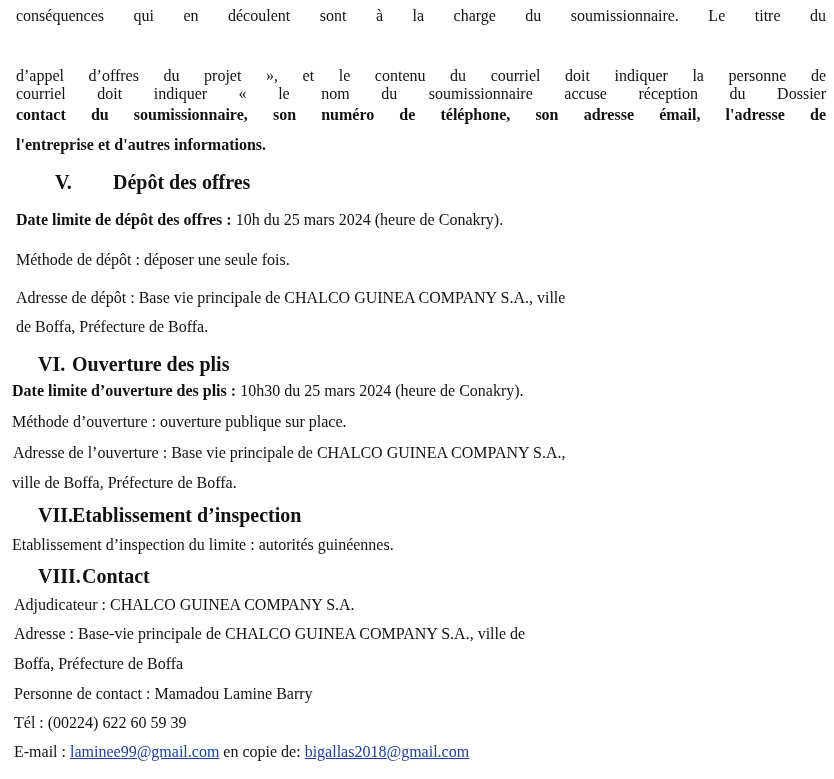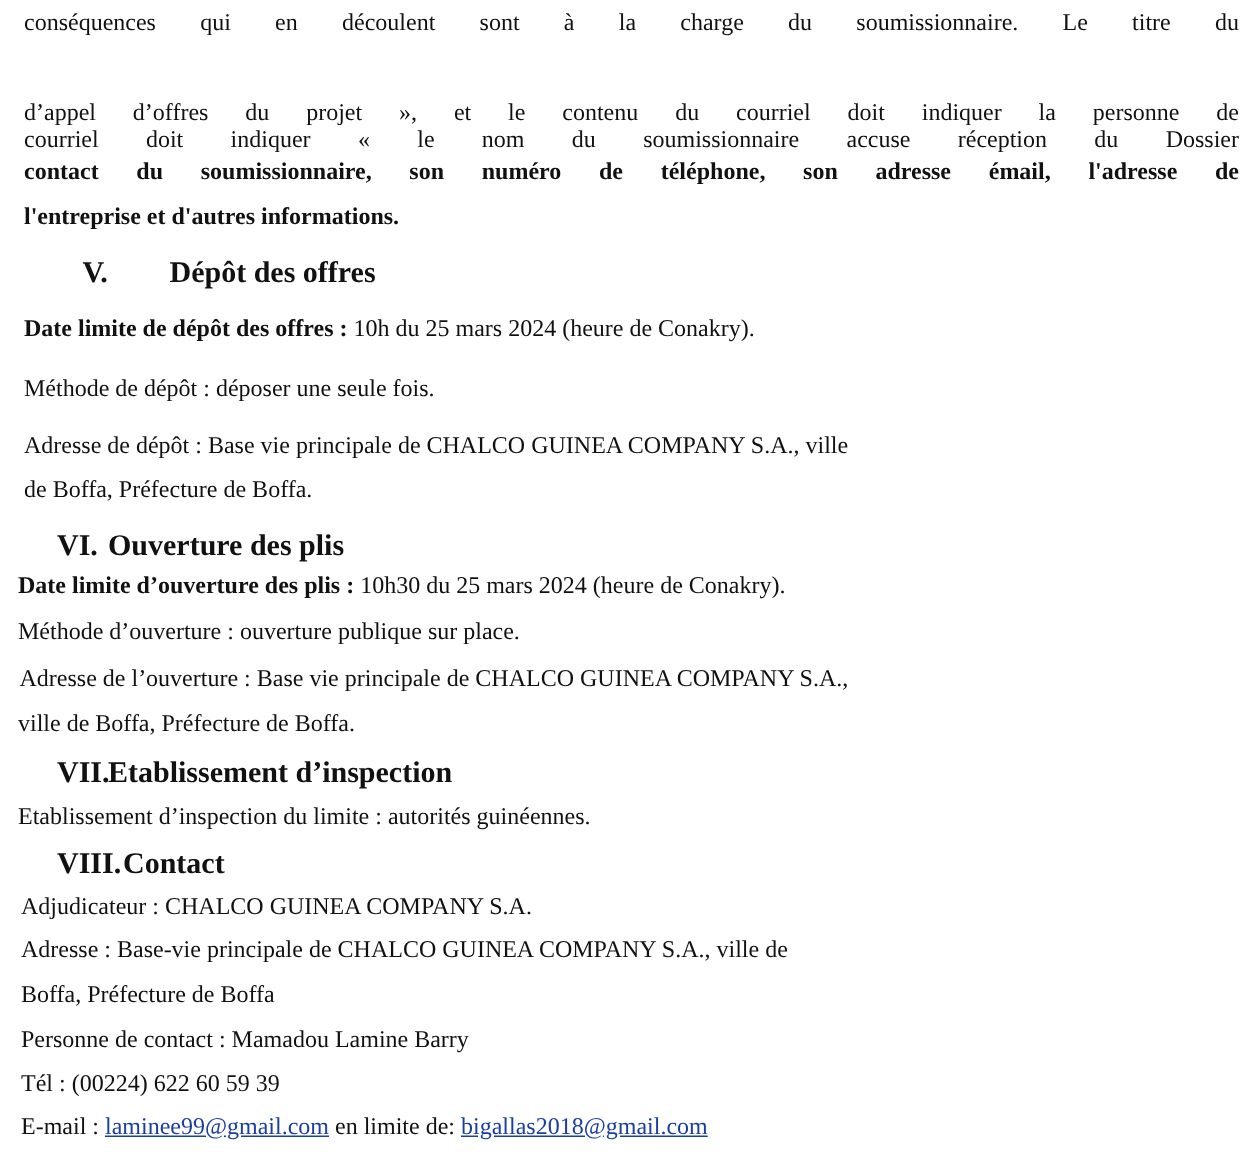--- a/index.html
+++ b/index.html
@@ -49,14 +49,14 @@
 
 <div class="line h" style="top:564px;left:38px;">
   <span class="num" style="width:44px;">VIII.</span><span>Contact</span>
 </div>
 <div class="line" style="top:593px;left:14px;">Adjudicateur : CHALCO GUINEA COMPANY S.A.</div>
 <div class="line" style="top:622px;left:14px;">Adresse : Base-vie principale de CHALCO GUINEA COMPANY S.A., ville de</div>
 <div class="line" style="top:652px;left:14px;">Boffa, Préfecture de Boffa</div>
 <div class="line" style="top:682px;left:14px;">Personne de contact : Mamadou Lamine Barry</div>
 <div class="line" style="top:711px;left:14px;">Tél : (00224) 622 60 59 39</div>
 <div class="line" style="top:740px;left:14px;">
-  <span>E-mail : </span><a class="link">laminee99@gmail.com</a><span> en limite de: </span><a class="link">bigallas2018@gmail.com</a>
+  <span>E-mail : </span><a class="link">laminee99@gmail.com</a><span> en copie de: </span><a class="link">bigallas2018@gmail.com</a>
 </div>
 
 </body></html>

